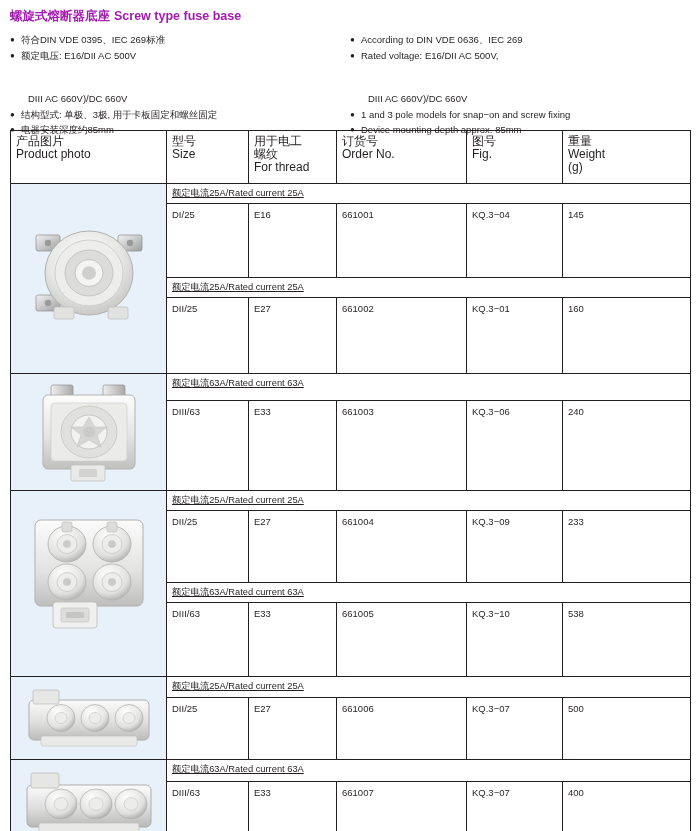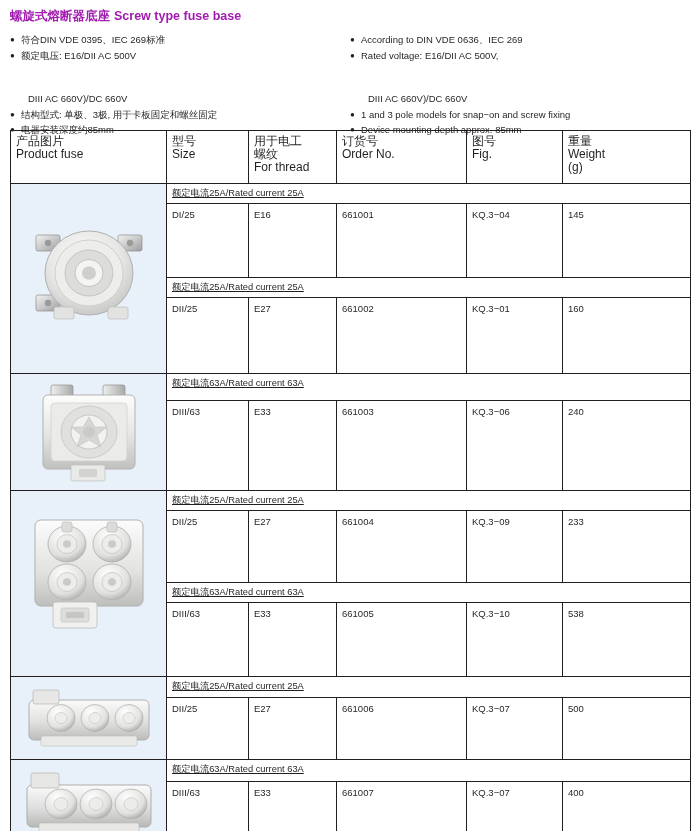--- a/index.html
+++ b/index.html
@@ -159,21 +159,21 @@
         <col class="col-size">
         <col class="col-thread">
         <col class="col-order">
         <col class="col-fig">
         <col class="col-weight">
     </colgroup>
     <thead>
       <tr>
         <td>
           <span class="head-sub">产品图片</span>
-          <span class="head-sub">Product fuse</span>
+          <span class="head-sub">Product photo</span>
         </td>
         <td>
           <span class="head-sub">型号</span>
           <span class="head-sub">Size</span>
         </td>
         <td>
           <span class="head-sub">用于电工</span>
           <span class="head-sub">螺纹</span>
           <span class="head-sub">For thread</span>
         </td>

